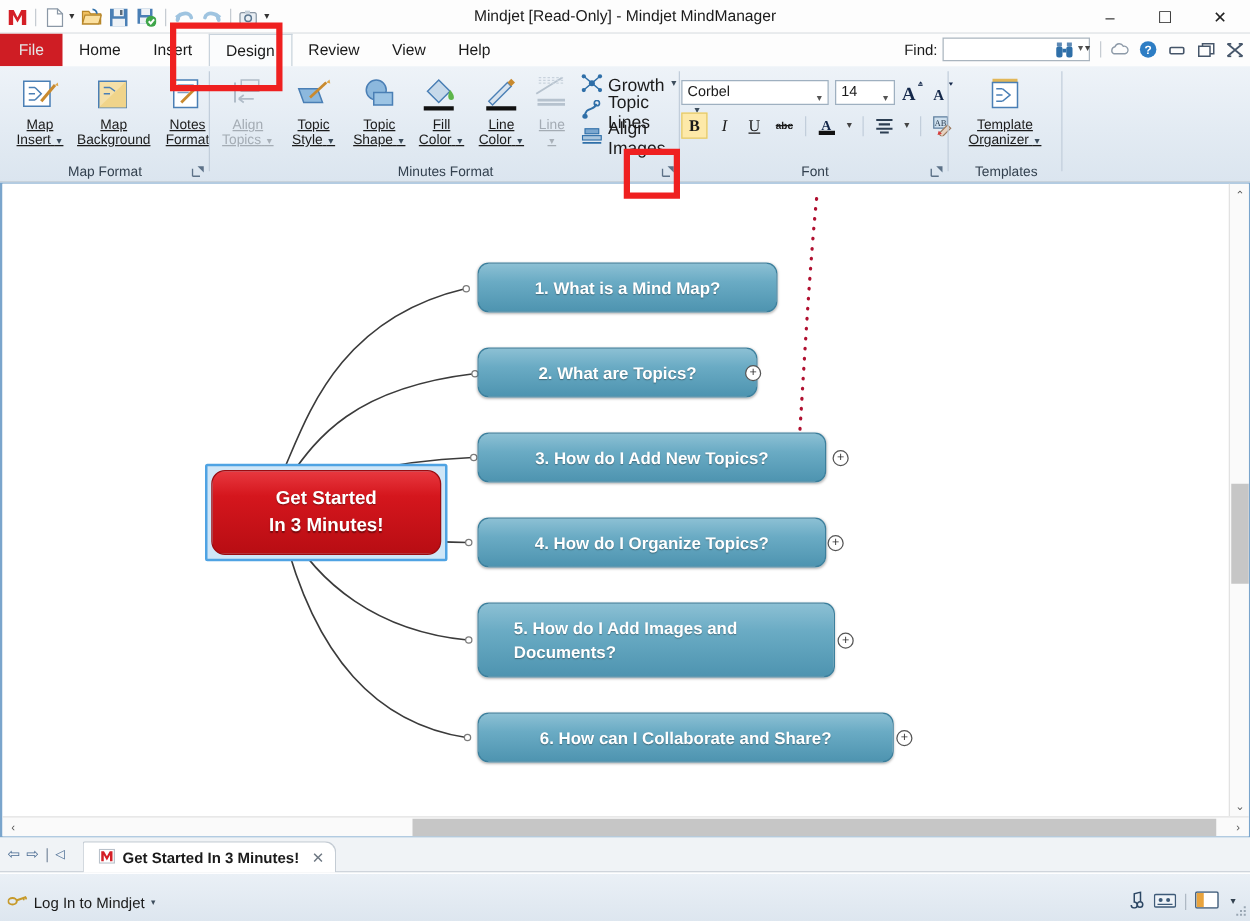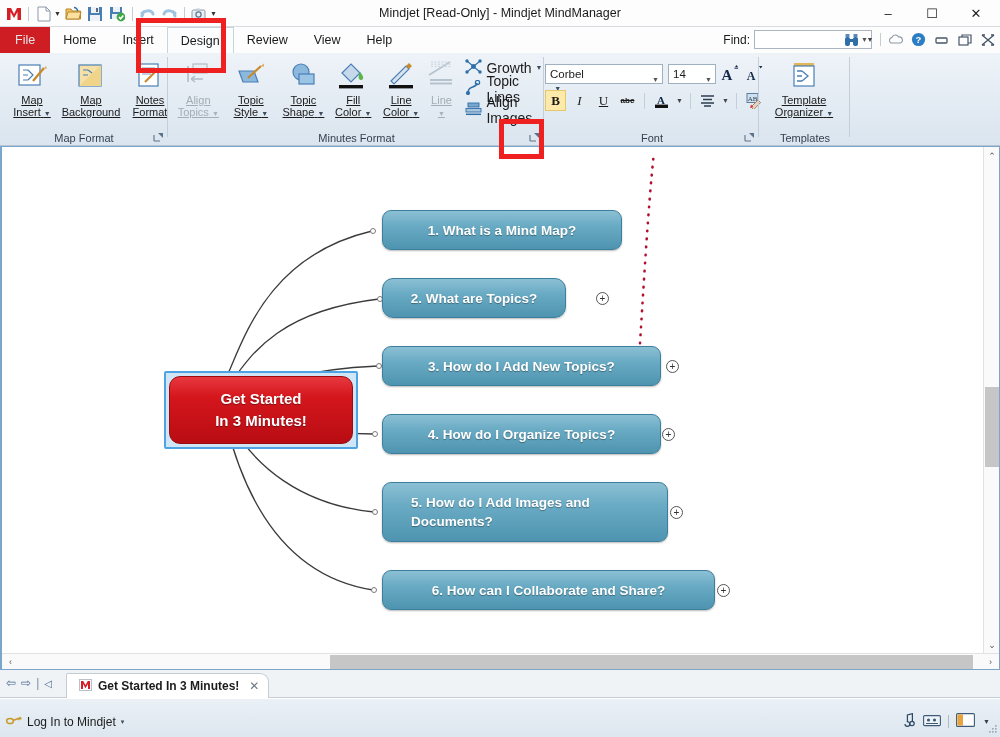--- a/index.html
+++ b/index.html
@@ -608,21 +608,21 @@
       <div class="central" style="left:162px;top:224px;width:194px;height:78px;">
         <div class="inner">
           <span>Get Started</span>
           <span>In 3 Minutes!</span>
         </div>
       </div>
 
       <div class="topic" style="left:380px;top:63px;width:240px;height:40px;">1. What is a Mind Map?</div>
       <span class="plusbtn red" style="left:621px;top:224px">+</span>
 
-      <div class="topic" style="left:380px;top:131px;width:184px;height:40px;border-radius:11px;">2. What are Topics?</div>
+      <div class="topic" style="left:380px;top:131px;width:224px;height:40px;">2. What are Topics?</div>
       <span class="plusbtn" style="left:594px;top:145px">+</span>
 
       <div class="topic" style="left:380px;top:199px;width:279px;height:40px;">3.  How do I Add New Topics?</div>
       <span class="plusbtn" style="left:664px;top:213px">+</span>
 
       <div class="topic" style="left:380px;top:267px;width:279px;height:40px;">4. How do I Organize Topics?</div>
       <span class="plusbtn" style="left:660px;top:281px">+</span>
 
       <div class="topic" style="left:380px;top:335px;width:286px;height:60px;text-align:left;justify-content:flex-start;padding-left:28px;">5. How do I Add Images and Documents?</div>
       <span class="plusbtn" style="left:668px;top:359px">+</span>

